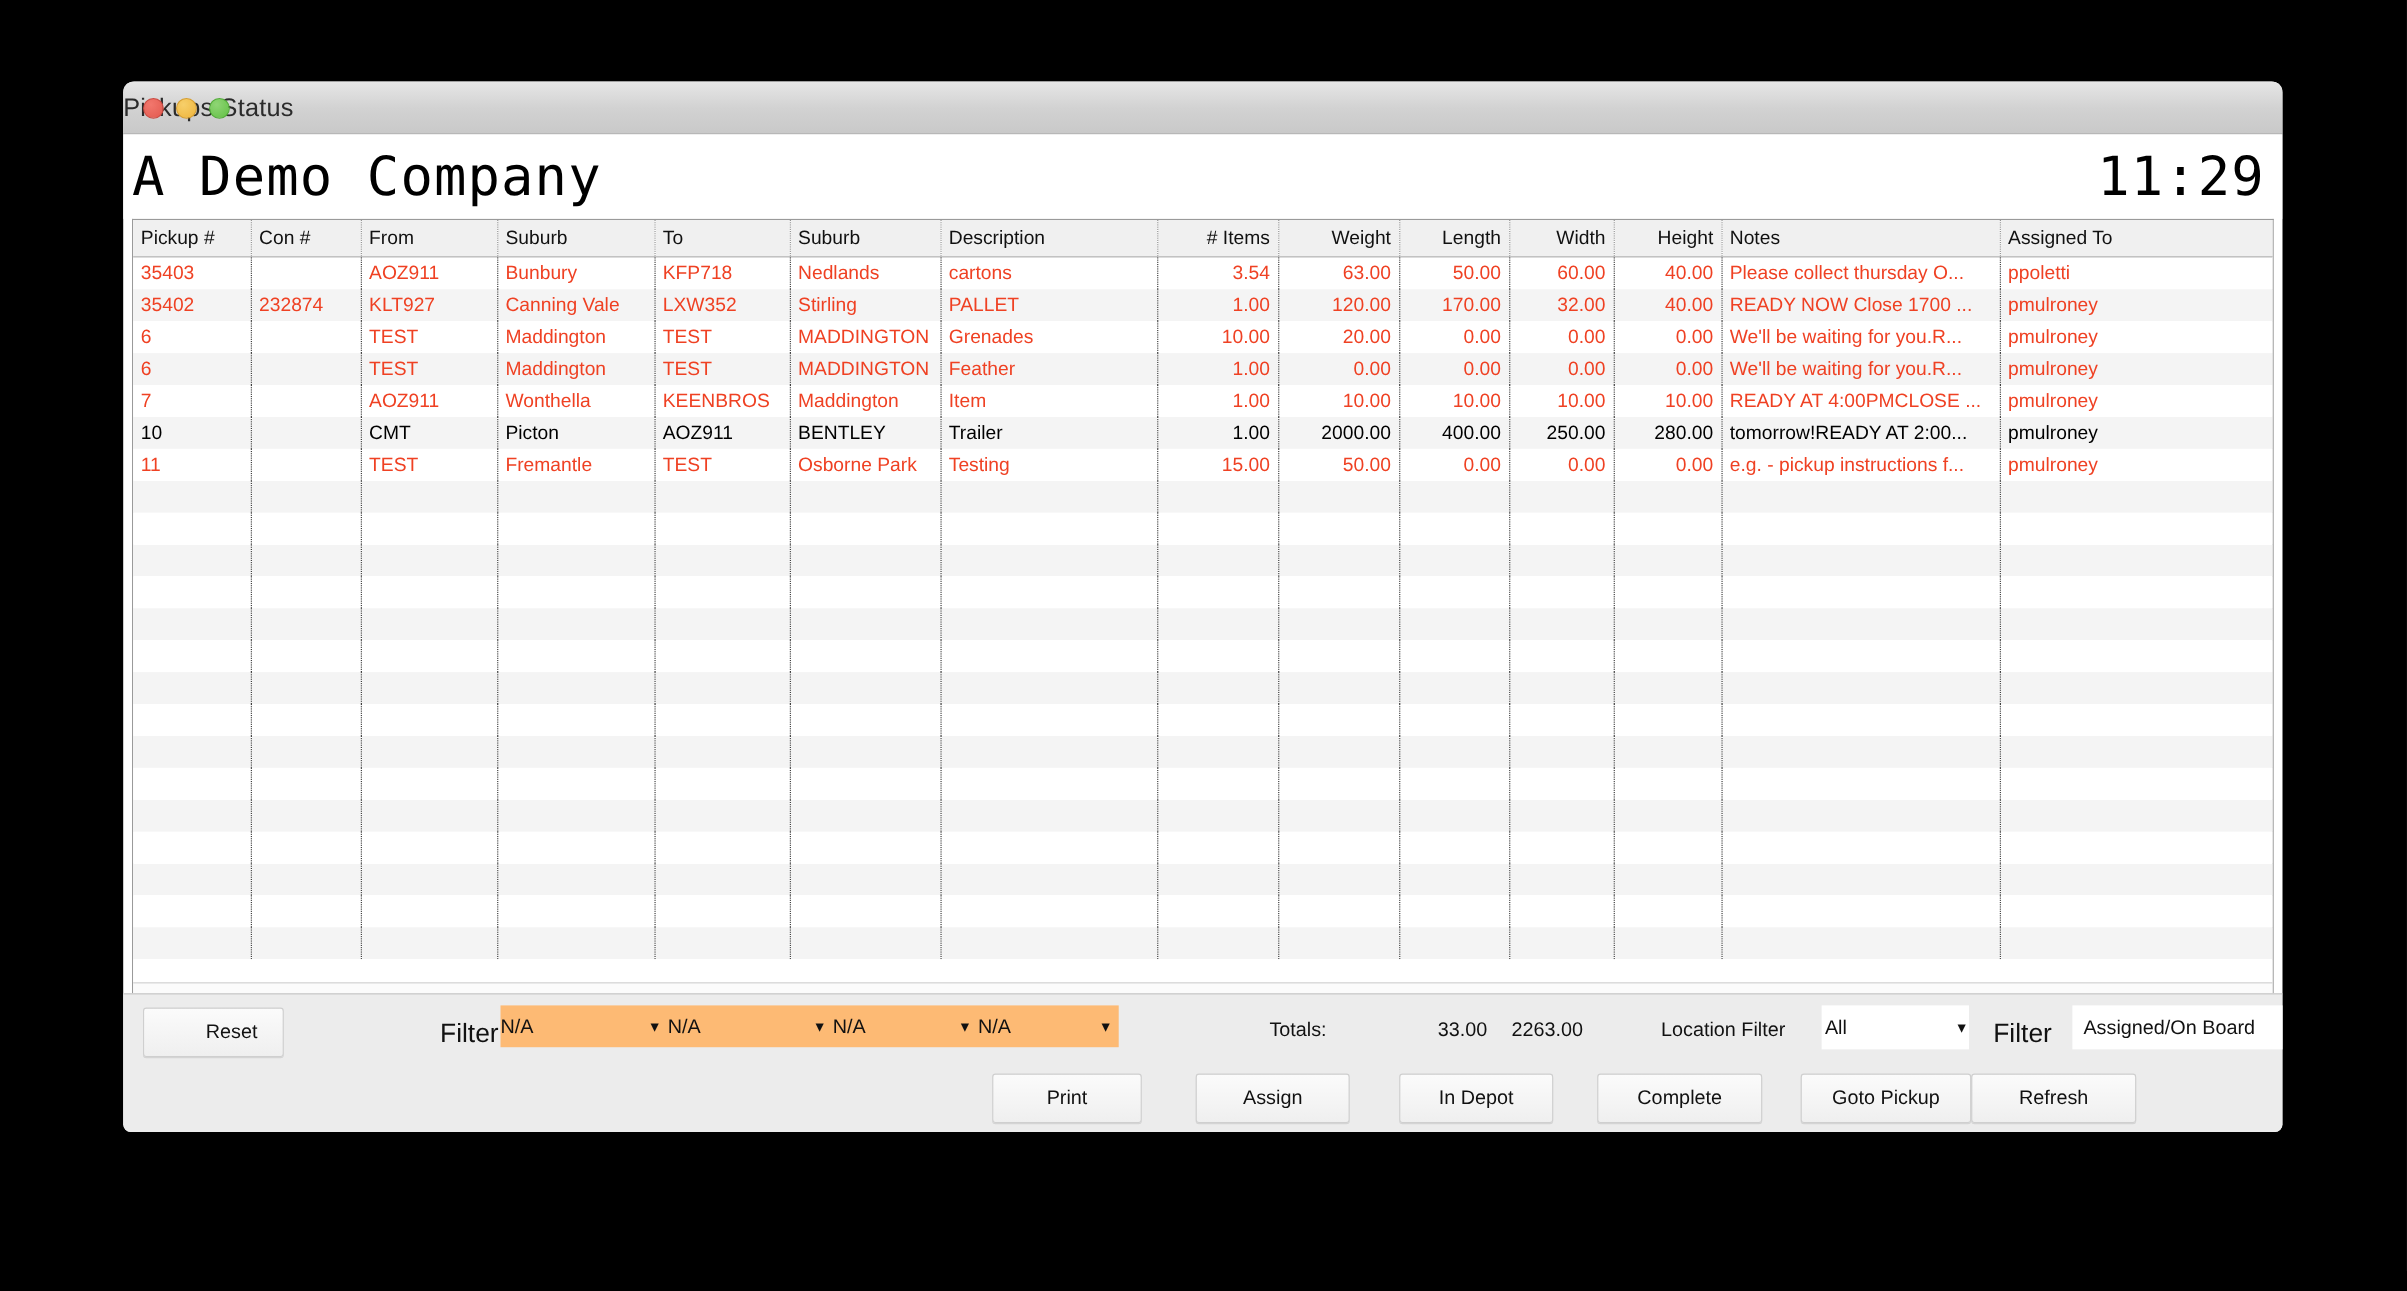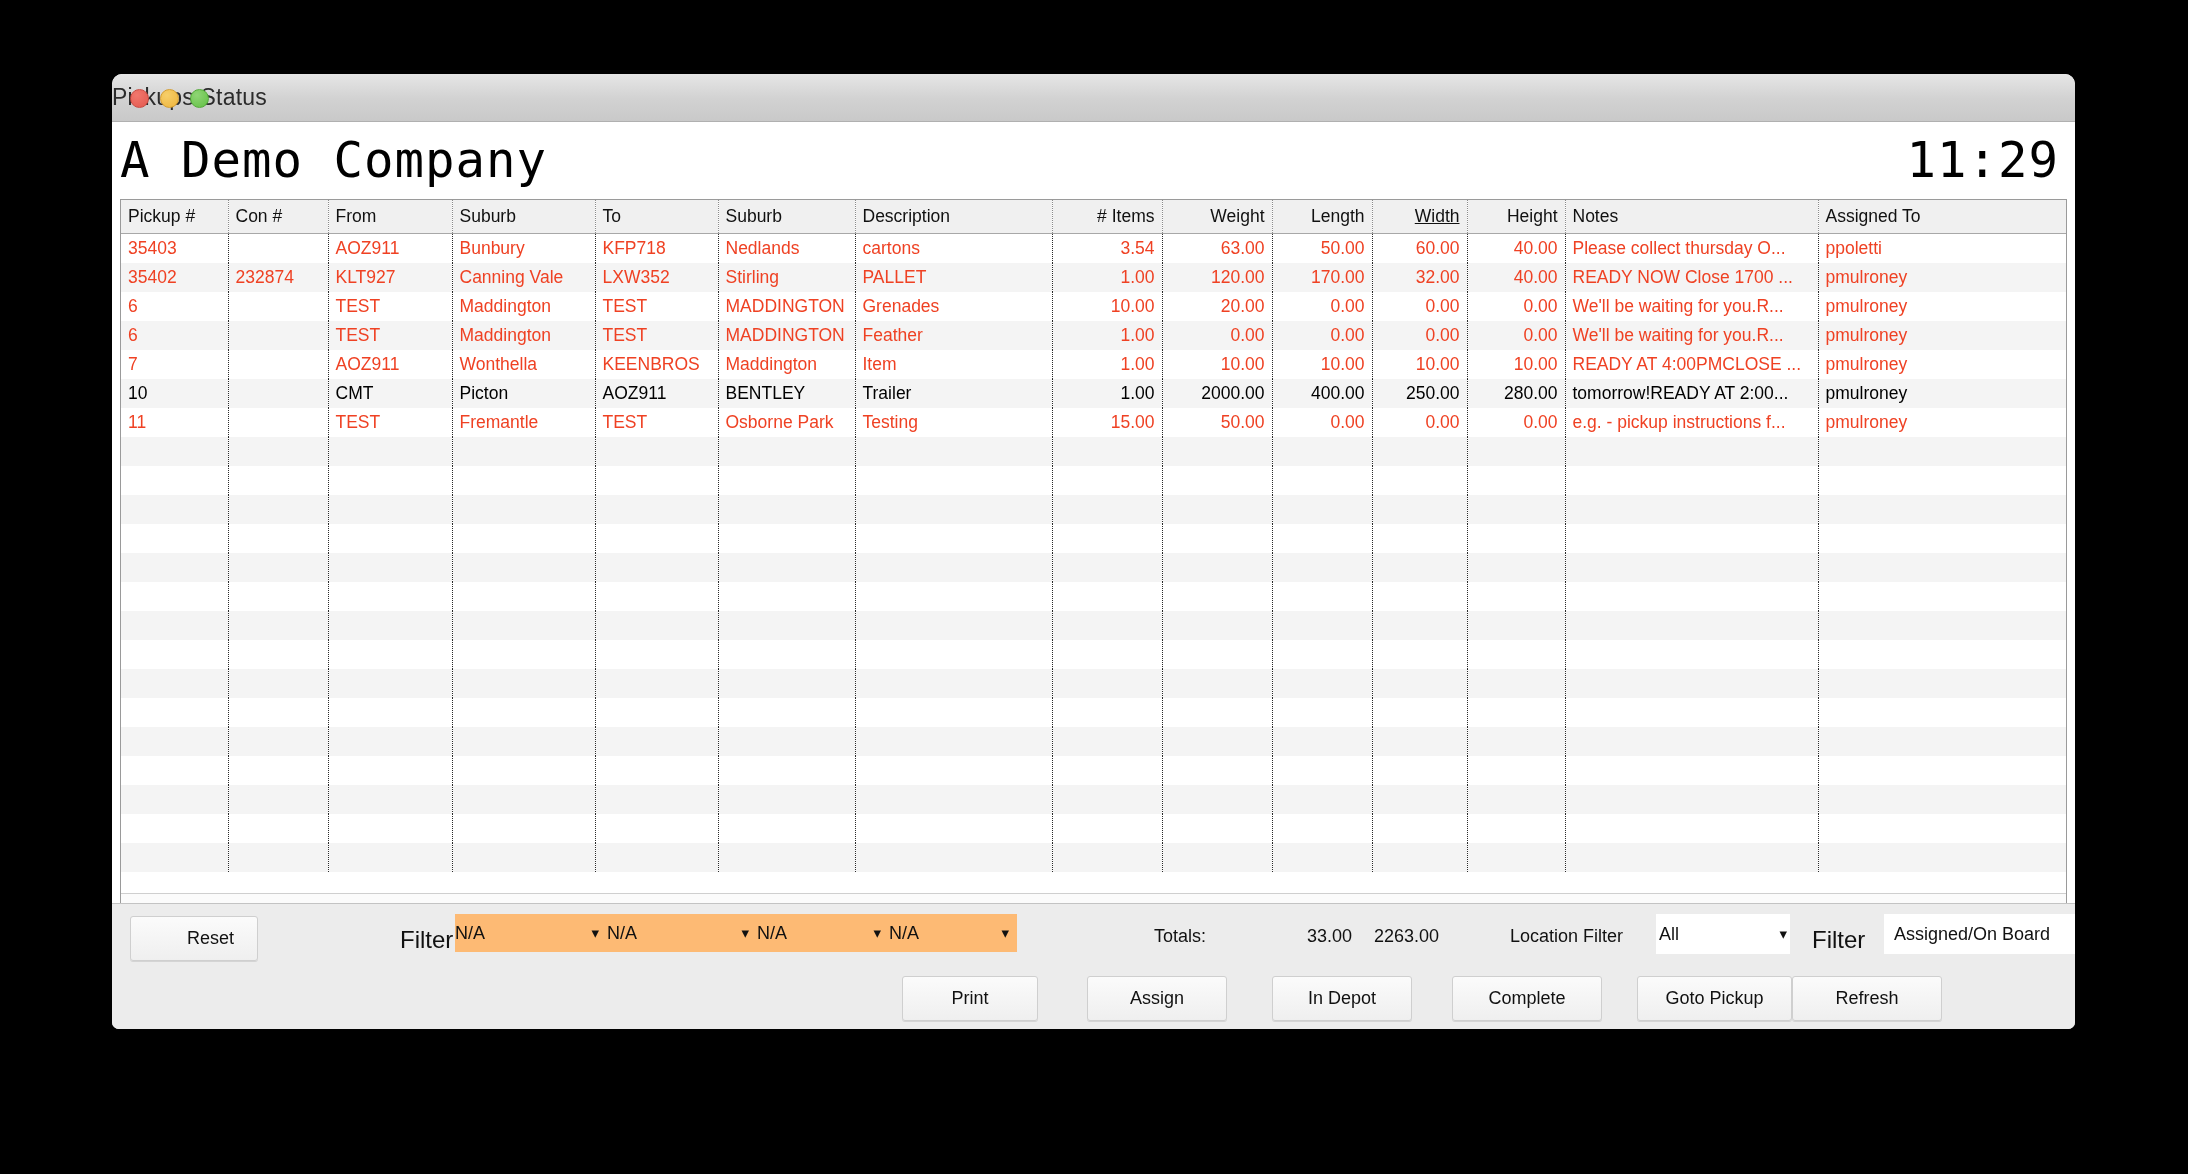--- a/index.html
+++ b/index.html
@@ -217,21 +217,21 @@
             <th style="width: 107px;">Pickup #</th>
             <th style="width: 100px;">Con #</th>
             <th style="width: 124px;">From</th>
             <th style="width: 143px;">Suburb</th>
             <th style="width: 123px;">To</th>
             <th style="width: 137px;">Suburb</th>
             <th style="width: 197px;">Description</th>
             <th class="num" style="width: 110px;"># Items</th>
             <th class="num" style="width: 110px;">Weight</th>
             <th class="num" style="width: 100px;">Length</th>
-            <th class="num" style="width: 95px; text-decoration: underline;">Width</th>
+            <th class="num" style="width: 95px;">Width</th>
             <th class="num" style="width: 98px;">Height</th>
             <th style="width: 253px;">Notes</th>
             <th style="width: 248px;">Assigned To</th>
           </tr>
       </thead>
       <tbody id="bodyrows">
           <tr class="norm r-red">
             <td>35403</td>
             <td></td>
             <td>AOZ911</td>

